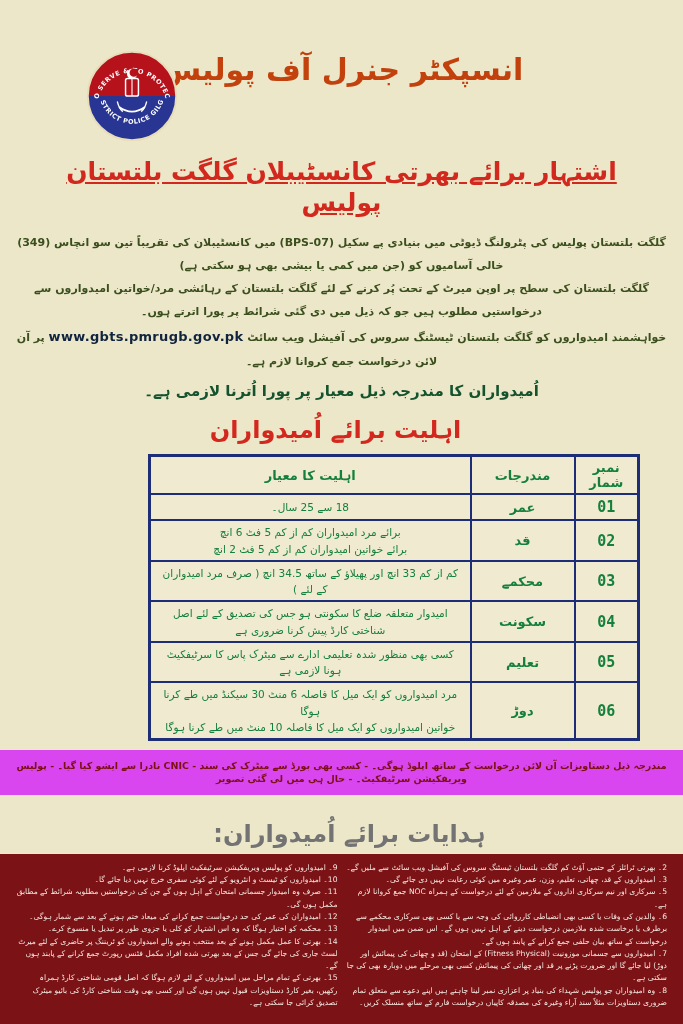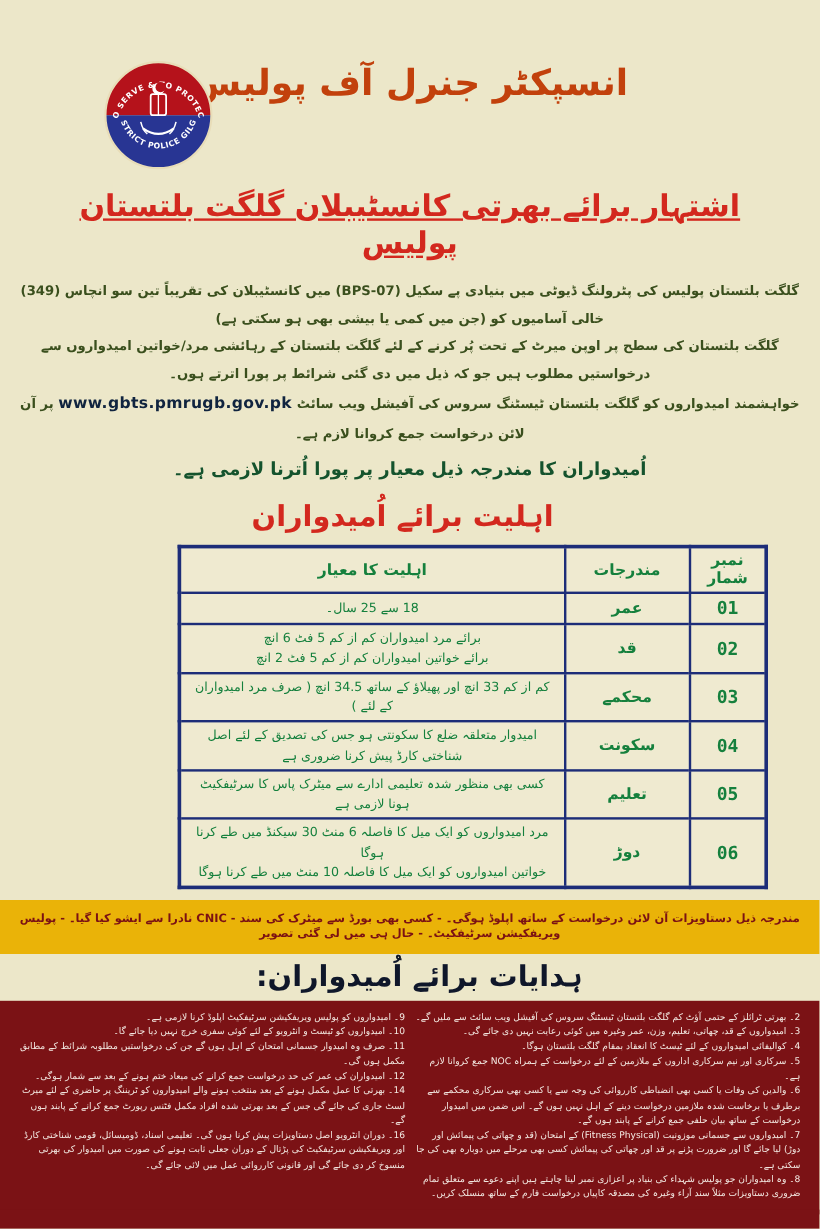--- a/index.html
+++ b/index.html
@@ -44,28 +44,28 @@
     border:2px solid #1d2d78; color:#15803d; vertical-align:middle;
     padding:3px 8px; text-align:center;
   }
   table.criteria th { font-size:13px; font-weight:bold; height:36px; }
   td.serial { font-size:15px; font-weight:bold; width:64px; font-family:"DejaVu Sans Mono","DejaVu Sans",sans-serif;margin-top:20px; }
   td.item   { font-size:13px; font-weight:bold; width:104px; }
   td.crit   { font-size:10.5px; font-weight:normal; white-space:pre-line; line-height:1.55; }
 
   
   .docs-bar {
-    margin-top:9px; background:#eab308; color:#7b1114;
+    margin-top:9px; background:#d946ef; color:#7b1114;
     font-size:9.5px; font-weight:bold; text-align:center;
     padding:9px 4px; line-height:1.4;
   }
 
   
-  .instructions-heading { text-align:center; color:#0f172a; font-size:24px; font-weight:bold;
-                          padding:5px 0 6px 16px; }
+  .instructions-heading { text-align:center; color:#737373; font-size:24px; font-weight:bold;
+                          padding:5px 0 6px 16px;margin-top:20px; }
   .instructions {
     background:#7b1215; color:#f3e9e2; display:flex; direction:rtl;
     padding:8px 12px 10px 12px; min-height:170px;
   }
   .instructions .col { width:50%; padding:0 4px; }
   .instr-item { font-size:7.6px; line-height:1.62; text-align:right; direction:rtl; }
 
   
   .footer-bar { position:absolute; bottom:0; left:0; width:683px; height:16px; background:#7b1215; }
 
@@ -159,29 +159,30 @@
   </table>
 
 <div class="docs-bar urdu">مندرجہ ذیل دستاویزات آن لائن درخواست کے ساتھ اپلوڈ ہوگی۔   - کسی بھی بورڈ سے میٹرک کی سند   - CNIC نادرا سے ایشو کیا گیا۔   - پولیس ویریفکیشن سرٹیفکیٹ۔   - حال ہی میں لی گئی تصویر</div>
 
 <div class="instructions-heading urdu">ہدایات برائے اُمیدواران:</div>
 
 <div class="instructions">
   <div class="col">
     <div class="instr-item">2۔ بھرتی ٹرائلز کے حتمی آؤٹ کم گلگت بلتستان ٹیسٹنگ سروس کی آفیشل ویب سائٹ سے ملیں گے۔</div>
     <div class="instr-item">3۔ امیدواروں کے قد، چھاتی، تعلیم، وزن، عمر وغیرہ میں کوئی رعایت نہیں دی جائے گی۔</div>
-    <div class="instr-item">4۔ کوالیفائی امیدواروں کے لئے ٹیسٹ کا انعقاد بمقام گلگت بلتستان ہوگا۔</div>
     <div class="instr-item">5۔ سرکاری اور نیم سرکاری اداروں کے ملازمین کے لئے درخواست کے ہمراہ NOC جمع کروانا لازم ہے۔</div>
     <div class="instr-item">6۔ والدین کی وفات یا کسی بھی انضباطی کارروائی کی وجہ سے یا کسی بھی سرکاری محکمے سے برطرف یا برخاست شدہ ملازمین درخواست دینے کے اہل نہیں ہوں گے۔ اس ضمن میں امیدوار درخواست کے ساتھ بیان حلفی جمع کرانے کے پابند ہوں گے۔</div>
     <div class="instr-item">7۔ امیدواروں سے جسمانی موزونیت (Fitness Physical) کے امتحان (قد و چھاتی کی پیمائش اور دوڑ) لیا جائے گا اور ضرورت پڑنے پر قد اور چھاتی کی پیمائش کسی بھی مرحلے میں دوبارہ بھی کی جا سکتی ہے۔</div>
     <div class="instr-item">8۔ وہ امیدواران جو پولیس شہداء کی بنیاد پر اعزازی نمبر لینا چاہتے ہیں اپنے دعوے سے متعلق تمام ضروری دستاویزات مثلاً سند آراء وغیرہ کی مصدقہ کاپیاں درخواست فارم کے ساتھ منسلک کریں۔</div>
   </div>
   <div class="col">
     <div class="instr-item">9۔ امیدواروں کو پولیس ویریفکیشن سرٹیفکیٹ اپلوڈ کرنا لازمی ہے۔</div>
     <div class="instr-item">10۔ امیدواروں کو ٹیسٹ و انٹرویو کے لئے کوئی سفری خرچ نہیں دیا جائے گا۔</div>
     <div class="instr-item">11۔ صرف وہ امیدوار جسمانی امتحان کے اہل ہوں گے جن کی درخواستیں مطلوبہ شرائط کے مطابق مکمل ہوں گی۔</div>
     <div class="instr-item">12۔ امیدواران کی عمر کی حد درخواست جمع کرانے کی میعاد ختم ہونے کے بعد سے شمار ہوگی۔</div>
+    <div class="instr-item">13۔ محکمہ کو اختیار ہوگا کہ وہ اس اشتہار کو کلی یا جزوی طور پر تبدیل یا منسوخ کرے۔</div>
     <div class="instr-item">14۔ بھرتی کا عمل مکمل ہونے کے بعد منتخب ہونے والے امیدواروں کو ٹریننگ پر حاضری کے لئے میرٹ لسٹ جاری کی جائے گی جس کے بعد بھرتی شدہ افراد مکمل فٹنس رپورٹ جمع کرانے کے پابند ہوں گے۔</div>
+    <div class="instr-item">15۔ بھرتی کے تمام مراحل میں امیدواروں کے لئے لازم ہوگا کہ اصل قومی شناختی کارڈ ہمراہ رکھیں، بغیر کارڈ دستاویزات قبول نہیں ہوں گی اور کسی بھی وقت شناختی کارڈ کی بائیو میٹرک تصدیق کرائی جا سکتی ہے۔</div>
     <div class="instr-item">16۔ دوران انٹرویو اصل دستاویزات پیش کرنا ہوں گی۔ تعلیمی اسناد، ڈومیسائل، قومی شناختی کارڈ اور ویریفکیشن سرٹیفکیٹ کی پڑتال کے دوران جعلی ثابت ہونے کی صورت میں امیدوار کی بھرتی منسوخ کر دی جائے گی اور قانونی کارروائی عمل میں لائی جائے گی۔</div>
   </div>
 </div>
 
 <div class="footer-bar"></div>
 
 </body></html>

